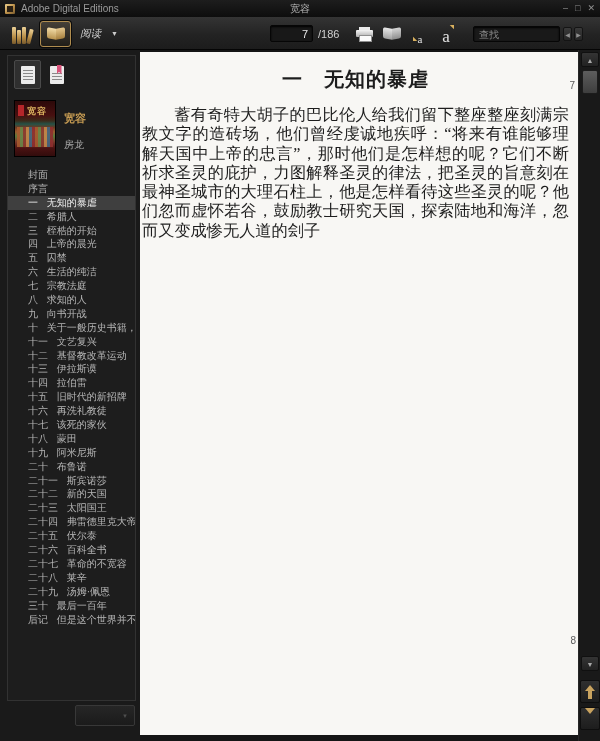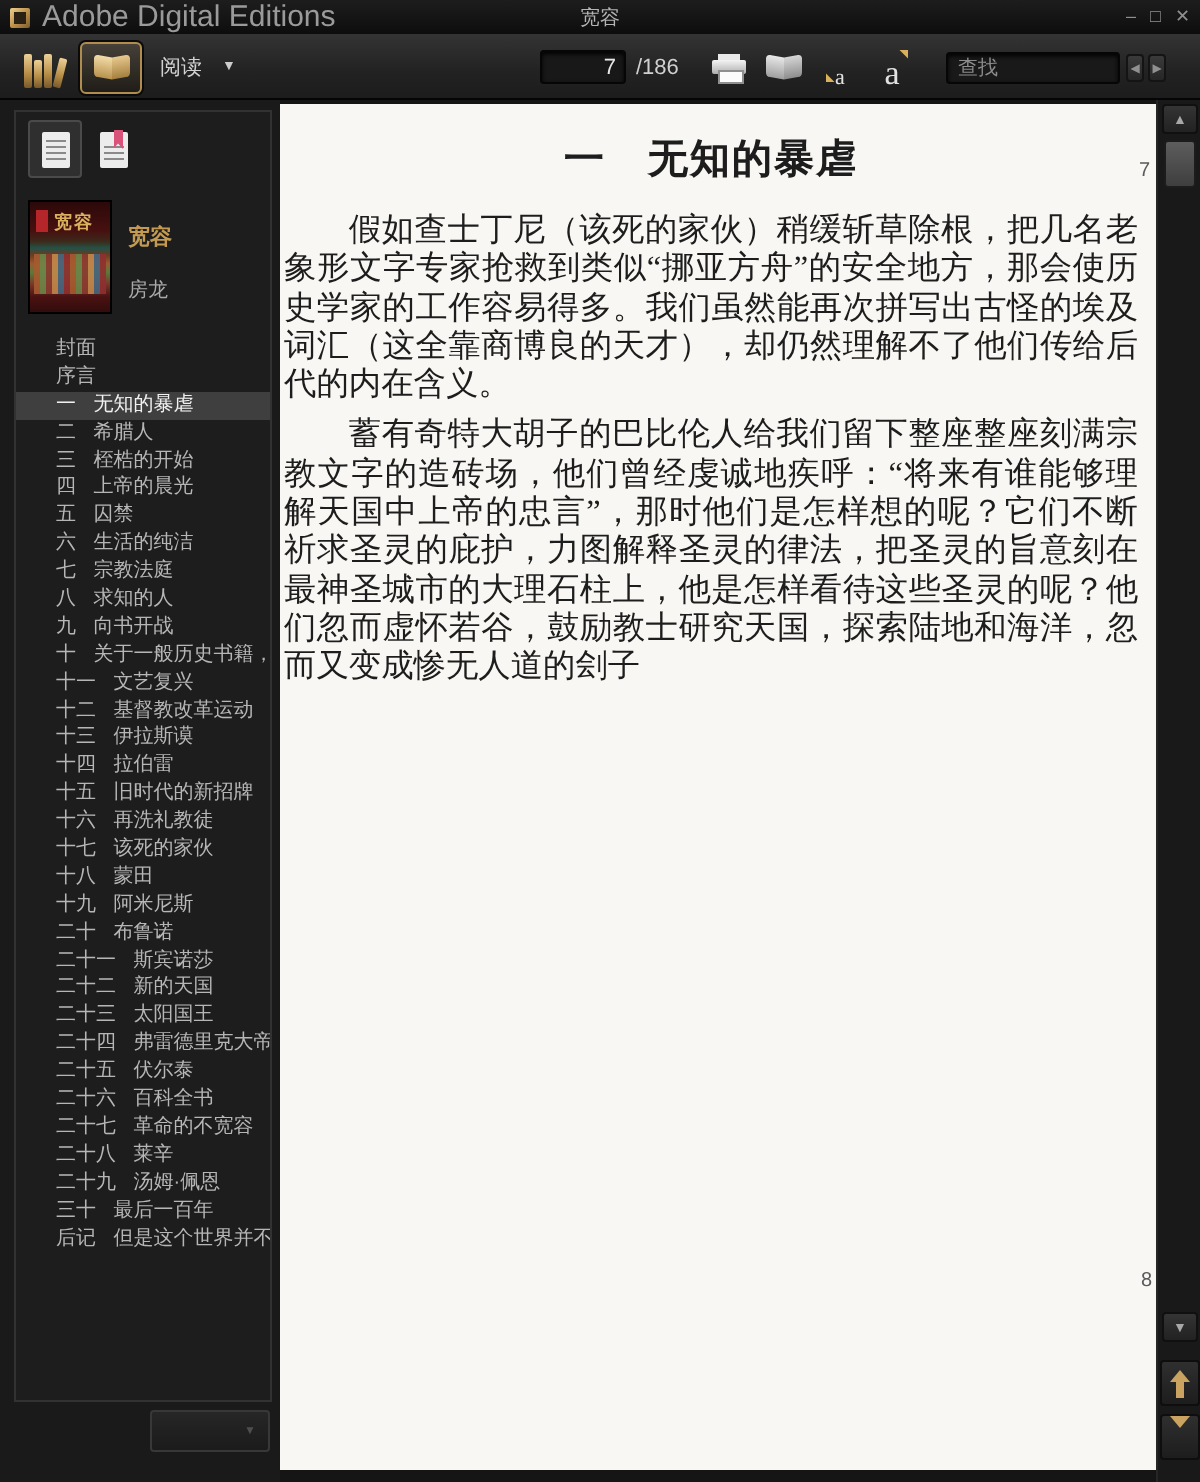--- a/index.html
+++ b/index.html
@@ -8,21 +8,21 @@
   body { position:relative; }
 
   
   .titlebar { position:absolute; top:0; left:0; right:0; height:17px;
               background:linear-gradient(#1d1d1d,#0d0d0d); display:flex; align-items:center; }
   .app-logo { width:10px; height:10px; margin:0 6px 0 5px; border-radius:1px;
               background:linear-gradient(135deg,#eccf8e 0%,#b98d47 55%,#7a5c2e 100%);
               position:relative; }
   .app-logo::after { content:""; position:absolute; left:2px; top:2px; width:6px; height:6px;
                      background:#2a2014; }
-  .app-title { color:#9a9a9a; font-size:15px; }
+  .app-title { color:#9a9a9a; font-size:10px; }
   .doc-title { position:absolute; left:50%; transform:translateX(-50%); color:#b5b5b5; font-size:10px; }
   .win-controls { position:absolute; right:5px; top:0; height:17px; display:flex; gap:7px;
                   align-items:center; color:#8f8f8f; font-size:9px; }
   .win-controls span { cursor:default; line-height:9px; }
 
   
   .toolbar { position:absolute; top:17px; left:0; right:0; height:33px;
              background:linear-gradient(#343434,#232323 55%,#1c1c1c);
              border-bottom:1px solid #050505; }
   .btn-library { position:absolute; left:9px; top:7px; width:26px; height:21px; }
@@ -40,21 +40,21 @@
                  box-shadow:0 0 0 1px #0a0a0a; display:flex; align-items:center; justify-content:center; }
   .openbook { position:relative; width:20px; height:14px; }
   .openbook::before,.openbook::after { content:""; position:absolute; top:1px; width:9px; height:11px; }
   .openbook::before { left:1px; transform:skewY(10deg); border-radius:2px 0 0 2px;
                       background:linear-gradient(#f2dca8,#b8924e); }
   .openbook::after  { right:1px; transform:skewY(-10deg); border-radius:0 2px 2px 0;
                       background:linear-gradient(#e6c88e,#a57f3e); }
   .openbook.gray::before { background:linear-gradient(#e8e8e8,#9f9f9f); }
   .openbook.gray::after  { background:linear-gradient(#d6d6d6,#8d8d8d); }
 
-  .read-menu { position:absolute; left:80px; top:0; height:33px; display:flex; align-items:center; gap:10px; cursor:default; }
+  .read-menu { position:absolute; left:80px; top:0; height:33px; display:flex; align-items:center; gap:10px; cursor:default;font-style:italic; }
   .read-menu-label { color:#d2d2d2; font-size:10.5px; }
   .caret { color:#cccccc; font-size:7px; }
 
   .page-group { position:absolute; left:270px; top:8px; display:flex; align-items:center; }
   .page-input { width:43px; height:17px; background:#181818; border:1px solid #060606;
                 box-shadow:inset 0 1px 2px #000; color:#e8e8e8; font-size:11px;
                 text-align:right; padding:0 4px; border-radius:2px; }
   .page-total { color:#d0d0d0; font-size:11px; margin-left:5px; }
 
   .tool-btn { position:absolute; display:flex; align-items:center; justify-content:center; }
@@ -380,21 +380,20 @@
   <div class="options-btn">
     <span>▼</span>
   </div>
 </div>
 
 <div class="page">
   <div class="page-inner">
     <div class="chapter-title">一　无知的暴虐</div>
     <div>
 
-        <p class="para">假如查士丁尼（该死的家伙）稍缓斩草除根，把几名老象形文字专家抢救到类似“挪亚方舟”的安全地方，那会使历史学家的工作容易得多。我们虽然能再次拼写出古怪的埃及词汇（这全靠商博良的天才），却仍然理解不了他们传给后代的内在含义。</p>
         <p class="para">蓄有奇特大胡子的巴比伦人给我们留下整座整座刻满宗教文字的造砖场，他们曾经虔诚地疾呼：“将来有谁能够理解天国中上帝的忠言”，那时他们是怎样想的呢？它们不断祈求圣灵的庇护，力图解释圣灵的律法，把圣灵的旨意刻在最神圣城市的大理石柱上，他是怎样看待这些圣灵的呢？他们忽而虚怀若谷，鼓励教士研究天国，探索陆地和海洋，忽而又变成惨无人道的刽子</p>
       </div>
   </div>
   <div class="pn-top">7</div>
   <div class="pn-next">8</div>
 </div>
 
 <div class="scrollbar">
   <div class="sb-btn sb-up">▲</div>
   <div class="sb-thumb"></div>

